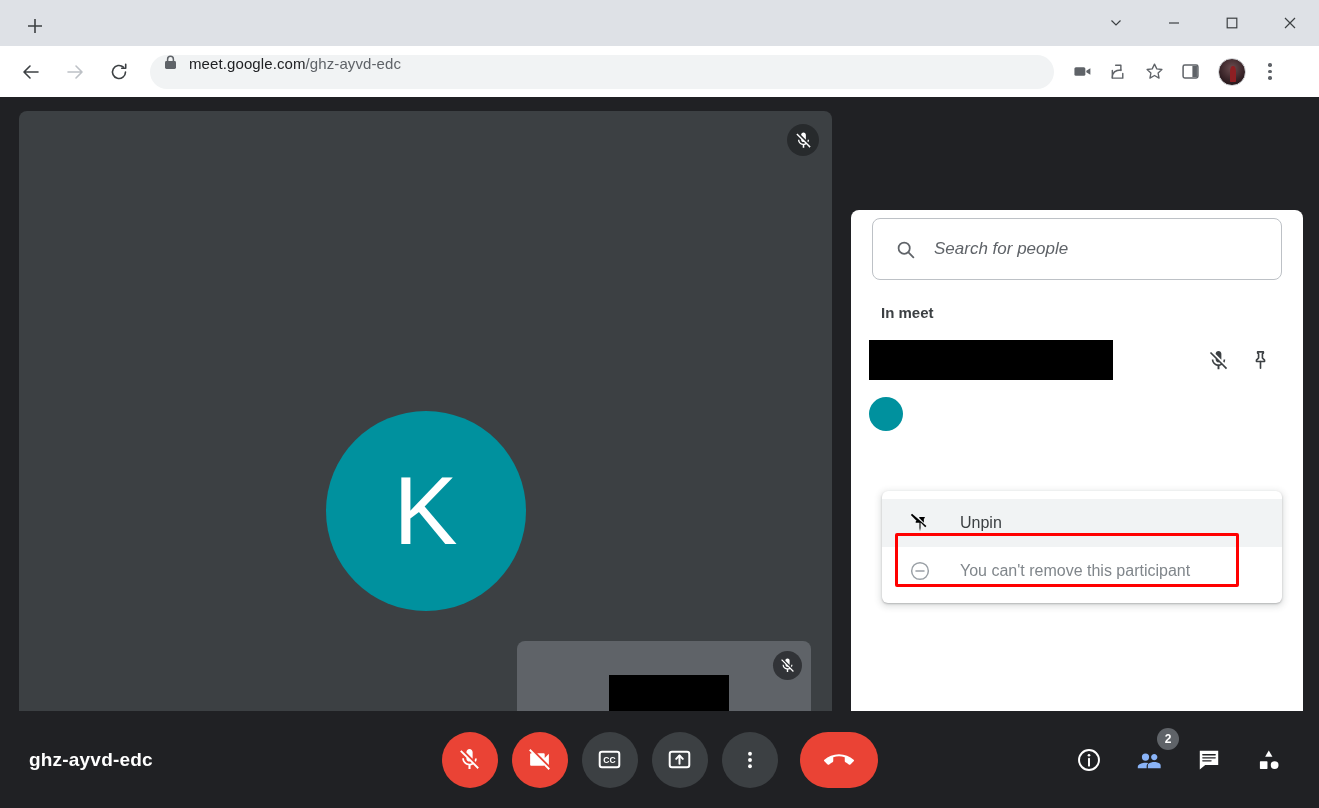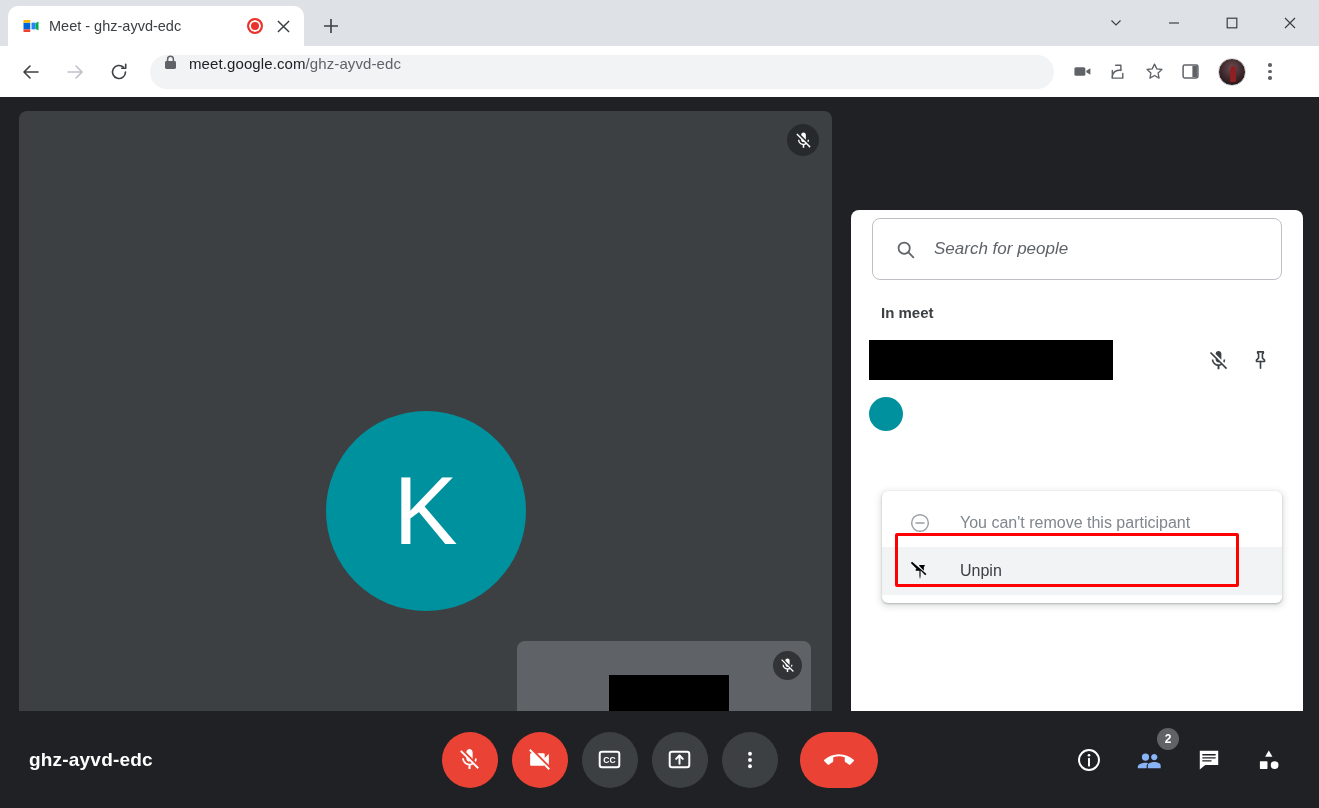--- a/index.html
+++ b/index.html
@@ -282,39 +282,20 @@
     display: flex; align-items: center; justify-content: center;
     padding: 0 5px;
   }
 </style>
 </head>
 <body>
 
 <div class="browser-chrome">
 
   <div class="tabstrip">
-    <div class="tab">
-      <span class="favicon">
-        <svg width="18" height="18" viewBox="0 0 24 24">
-          <path fill="#00832d" d="M13 7.5 15.5 12 13 16.5V7.5z"></path>
-          <path fill="#0066da" d="M2 7.5h9v9H2z"></path>
-          <path fill="#e94235" d="M2 16.5h9v3.5H2z"></path>
-          <path fill="#2684fc" d="M13 7.5h5v9h-5z"></path>
-          <path fill="#00ac47" d="M18 8.4 22 6v12l-4-2.4z"></path>
-          <path fill="#ffba00" d="M2 4h9v3.5H2z"></path>
-        </svg>
-      </span>
-      <span class="tab-title">Meet - ghz-ayvd-edc</span>
-      <span class="rec-dot"></span>
-      <span class="tab-close">
-        <svg width="13" height="13" viewBox="0 0 14 14">
-            <path d="M1 1 13 13M13 1 1 13" stroke="#3c4043" stroke-width="1.6" fill="none"></path>
-          </svg>
-      </span>
-    </div>
     <div class="newtab">
       <svg width="16" height="16" viewBox="0 0 16 16">
           <path d="M8 1v14M1 8h14" stroke="#3c4043" stroke-width="1.6" fill="none"></path>
         </svg>
     </div>
     <div class="winctrls">
       <div class="winbtn">
         <svg width="12" height="12" viewBox="0 0 12 12">
             <path d="M1.5 3.5 6 8l4.5-4.5" stroke="#3c4043" stroke-width="1.2" fill="none"></path>
           </svg>
@@ -452,38 +433,38 @@
           </svg>
         </div>
       </div>
 
       <div class="prow2">
         <div class="mini-avatar"></div>
       </div>
     </div>
 
     <div class="ctxmenu">
+      <div class="ctxitem hl">
+        <span class="ci-icon">
+          <svg width="22" height="22" viewBox="0 0 24 24" fill="currentColor">
+            <path d="M3.3 2 2 3.3l6.2 6.2-.9.9v1.4h4.1v5.6l.6 3.6.6-3.6v-5.6h.3l4.8 4.8 1.3-1.3L3.3 2z"></path>
+            <path d="M16.2 11.8V7.4l1-.8V5.4h-6v1.2l.6.5 4.4 4.7z"></path>
+          </svg>
+        </span>
+        <span class="ci-label">Unpin</span>
+      </div>
       <div class="ctxitem disabled">
         <span class="ci-icon">
           <svg width="22" height="22" viewBox="0 0 24 24" fill="none">
               <circle cx="12" cy="12" r="9.1" stroke="currentColor" stroke-width="1.6"></circle>
               <path d="M7.6 12h8.8" stroke="currentColor" stroke-width="1.6" stroke-linecap="round"></path>
             </svg>
         </span>
         <span class="ci-label">You can't remove this participant</span>
       </div>
-      <div class="ctxitem hl">
-        <span class="ci-icon">
-          <svg width="22" height="22" viewBox="0 0 24 24" fill="currentColor">
-            <path d="M3.3 2 2 3.3l6.2 6.2-.9.9v1.4h4.1v5.6l.6 3.6.6-3.6v-5.6h.3l4.8 4.8 1.3-1.3L3.3 2z"></path>
-            <path d="M16.2 11.8V7.4l1-.8V5.4h-6v1.2l.6.5 4.4 4.7z"></path>
-          </svg>
-        </span>
-        <span class="ci-label">Unpin</span>
-      </div>
       <div class="hl-box"></div>
     </div>
   </div>
 
   <div class="bottombar">
     <div class="meetcode">ghz-ayvd-edc</div>
 
     <div class="center-ctrls">
       <div class="cbtn red">
         <svg width="25" height="25" viewBox="0 0 24 24" fill="currentColor">

